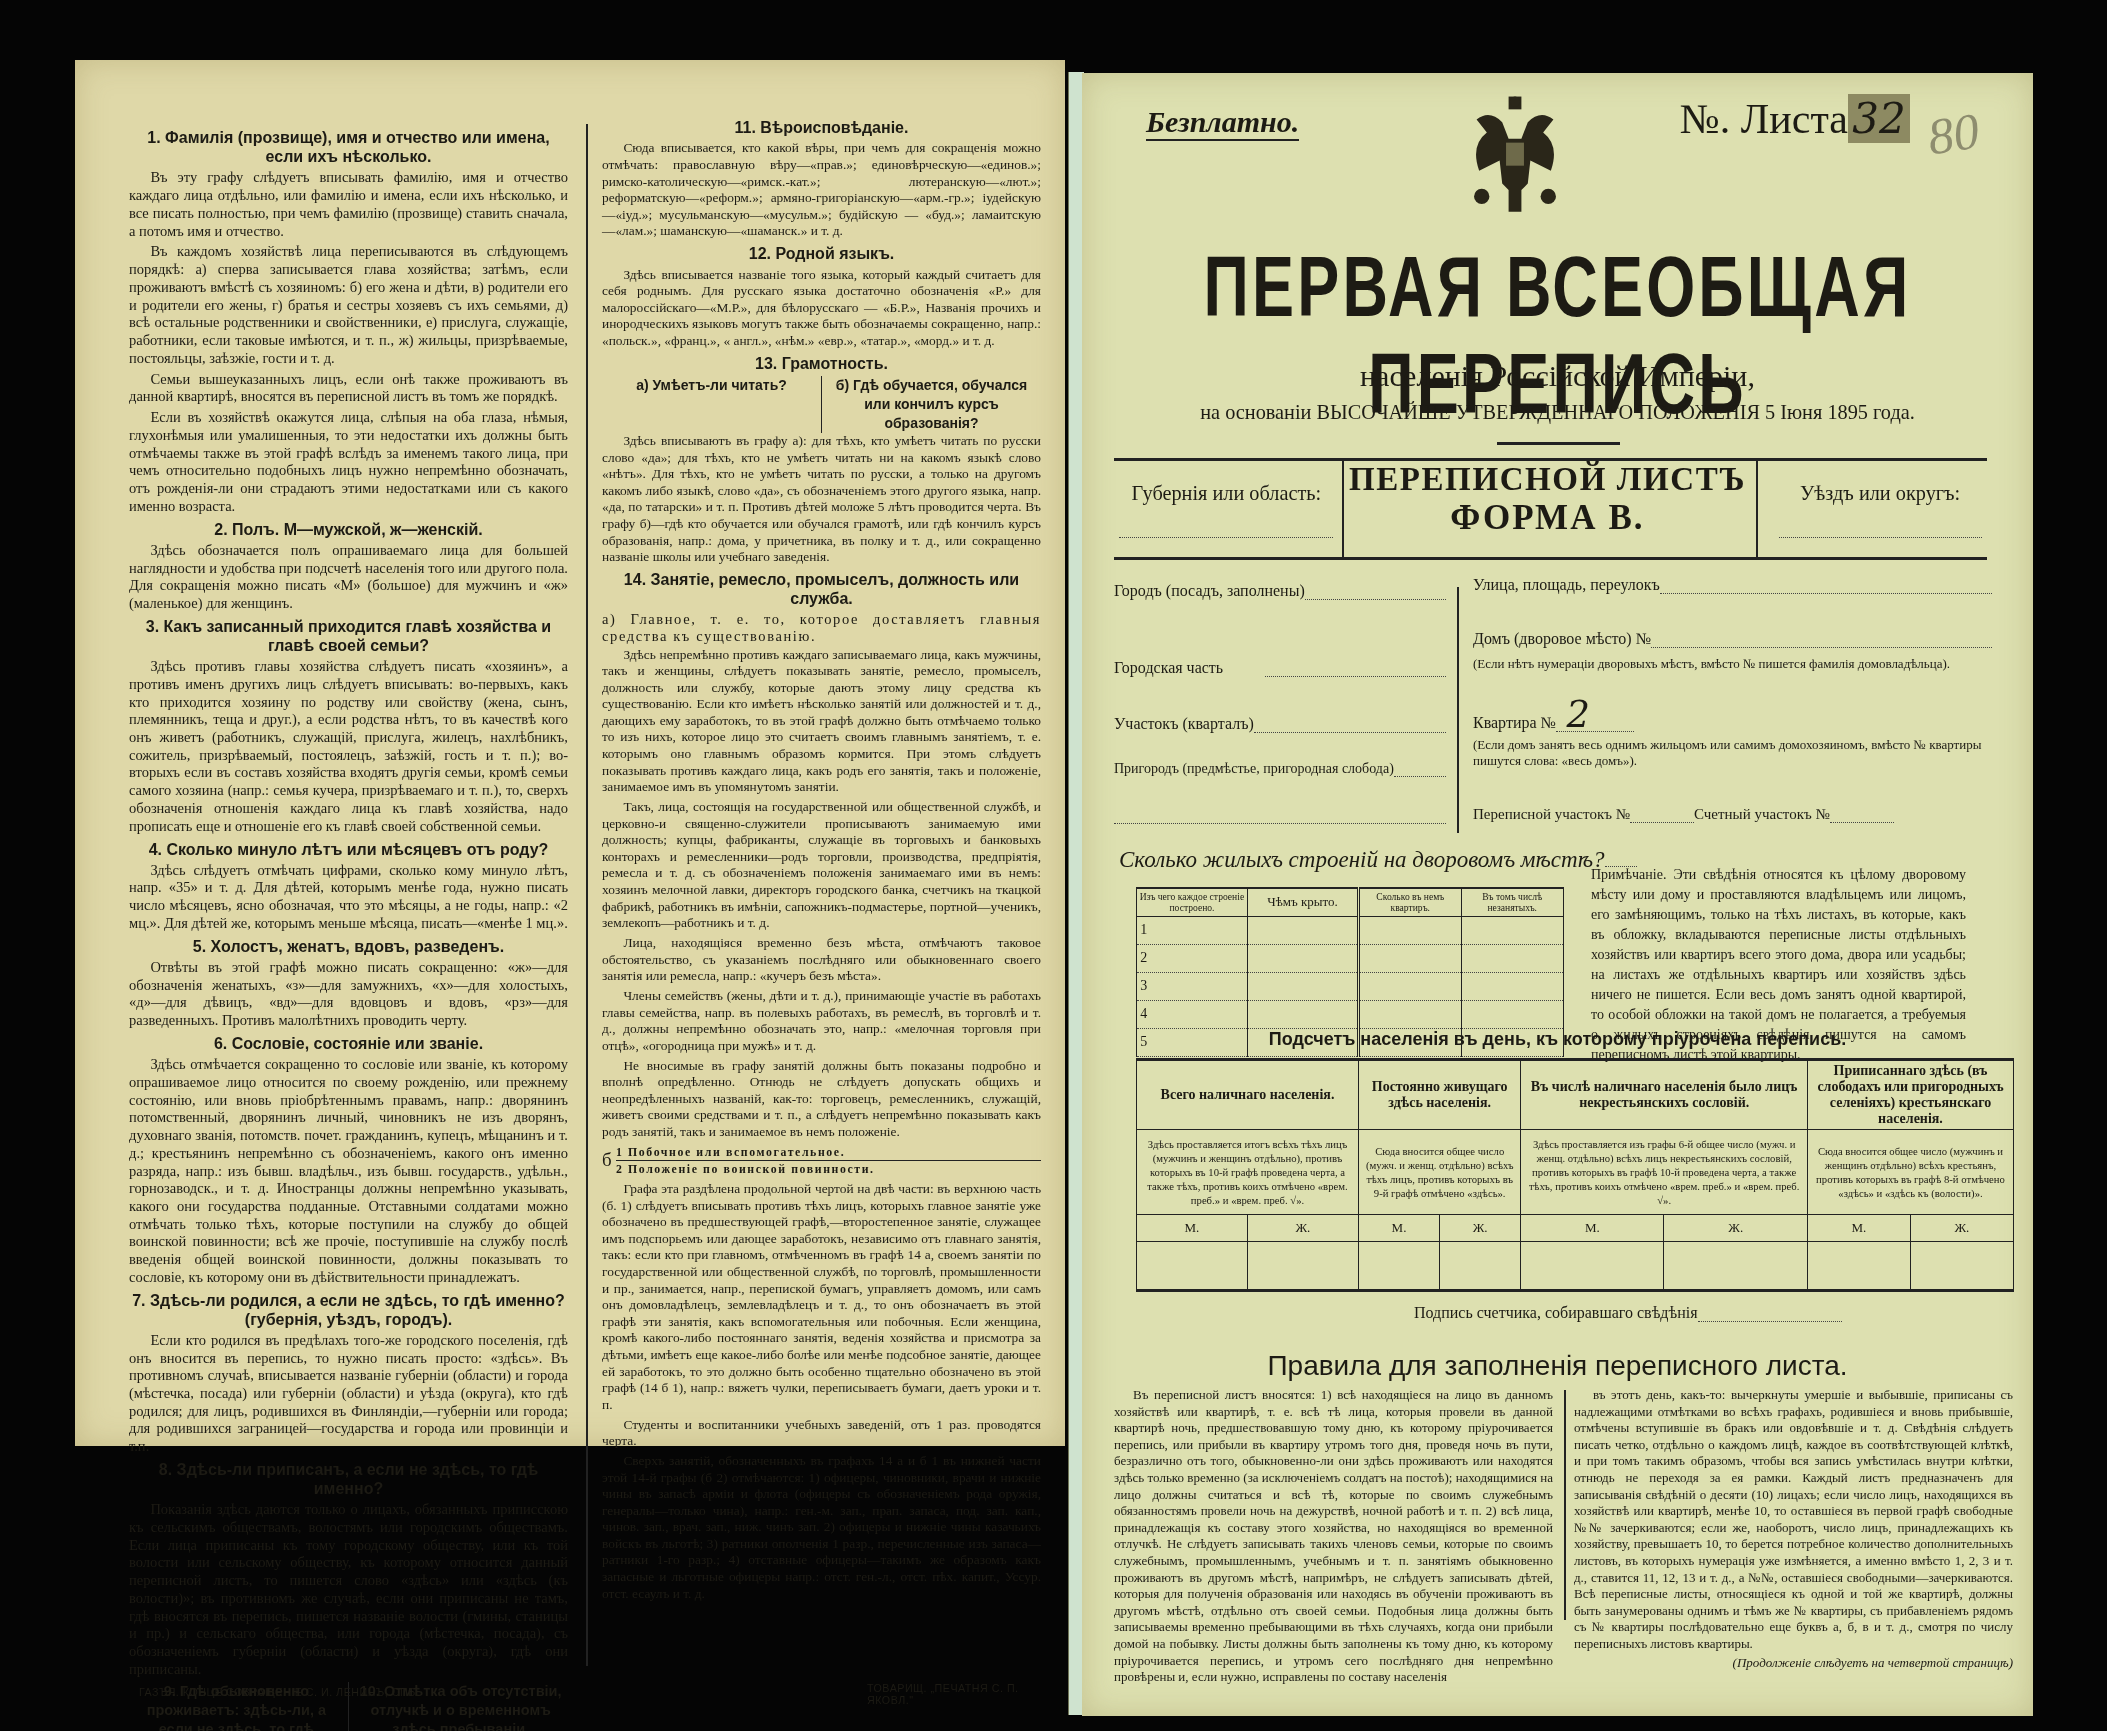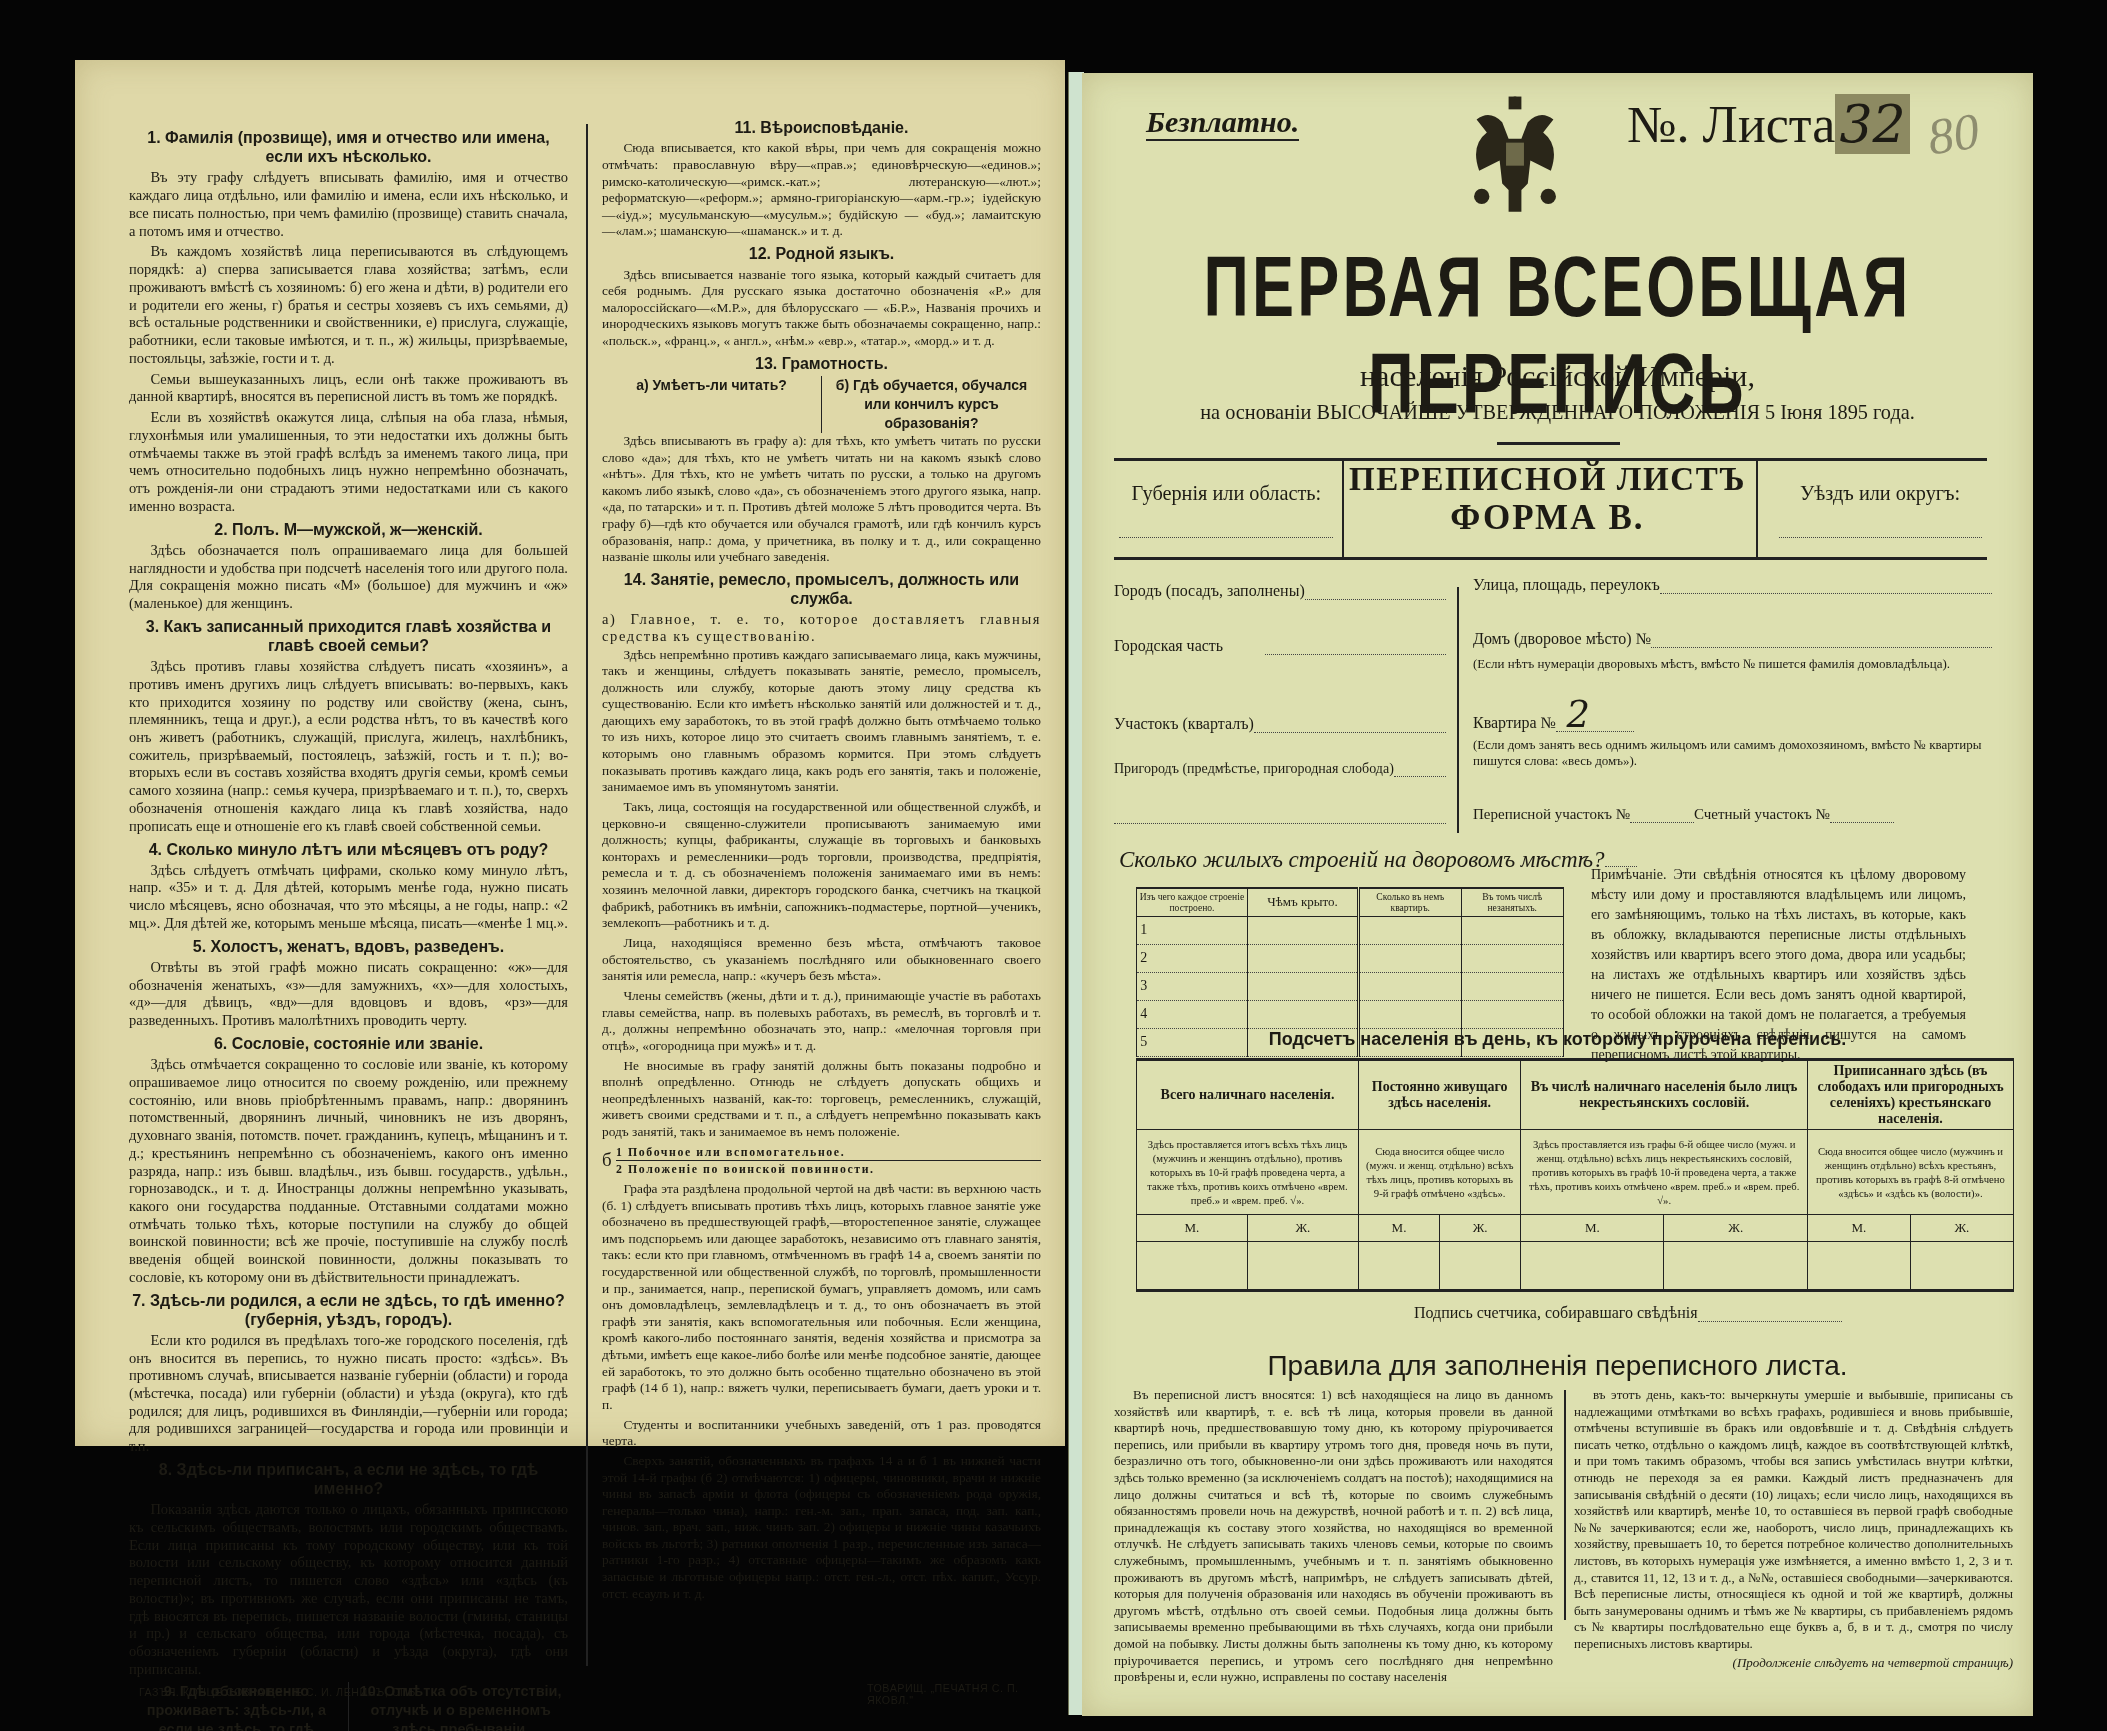--- a/index.html
+++ b/index.html
@@ -9,21 +9,21 @@
   #left-page{left:75px;top:60px;width:990px;height:1386px;background:#dfd8a8;}
   #spine{position:absolute;left:1068px;top:72px;width:15px;height:1643px;background:#cfe3cf;border-left:1.6px solid #6f7456;}
   #right-page{left:1082px;top:73px;width:951px;height:1643px;background:#dde0b0;}
   .col{position:absolute;font-size:14.5px;line-height:17.7px;text-align:justify;}
   .col p{margin:0 0 3.2px 0;text-indent:21.4px;}
   .col h3{margin:4.3px 0 3.2px 0;font-family:"Liberation Sans","DejaVu Sans",sans-serif;font-weight:bold;font-size:16px;line-height:19px;text-align:center;}
   .vrule{position:absolute;background:#222;width:1.6px;}
   .foot{position:absolute;font-size:10.7px;font-family:"Liberation Sans",sans-serif;letter-spacing:0.5px;}
   
   .free{position:absolute;left:64px;top:32px;font-size:30px;font-style:italic;font-weight:bold;border-bottom:2.7px solid #222;}
-  .sheetno{position:absolute;right:123px;top:21.4px;font-size:52px;font-family:"Liberation Serif",serif;}
+  .sheetno{position:absolute;right:123px;top:21.4px;font-size:42px;font-family:"Liberation Serif",serif;}
   .sheetno .hand{display:inline-block;background:#8d8a62;padding:0 4.3px;font-family:"DejaVu Serif",serif;font-style:italic;}
   .pencil{position:absolute;right:54px;top:32px;font-size:51px;color:#6d6a54;font-style:italic;opacity:.7;transform:rotate(-8deg);}
   .eagle{position:absolute;left:369px;top:21.4px;width:128px;height:128px;}
   .title-main{position:absolute;left:0;width:951px;top:190px;text-align:center;font-family:"Liberation Sans",sans-serif;font-weight:bold;font-size:63px;letter-spacing:3.2px;transform:scaleY(1.35);}
   .title-sub{position:absolute;left:0;width:951px;top:286px;text-align:center;font-size:30px;}
   .title-basis{position:absolute;left:0;width:951px;top:328px;text-align:center;font-size:20.3px;}
   .short-rule{position:absolute;left:415px;top:369px;width:123px;height:2.7px;background:#222;}
   .header-box{position:absolute;left:32px;top:385px;width:873px;height:96px;border-top:3.2px solid #222;border-bottom:3.2px solid #222;}
   .hb-left,.hb-right{position:absolute;top:21.4px;font-size:20.3px;}
   .hb-left{left:5.4px;width:214px;text-align:center;}
@@ -162,21 +162,21 @@
     <div class="hb-right">
       <div>Уѣздъ или округъ:</div>
       <div class="dotline" style="margin-top:32px;"></div>
     </div>
   </div>
 
   <div class="addr" style="left:32px;top:509px;width:332px;display:flex;">
     <span>Городъ (посадъ, заполнены)</span>
       <span class="dotline" style="flex:1;"></span>
   </div>
-  <div class="addr" style="left:32px;top:564px;width:332px;display:flex;gap:42px;">
+  <div class="addr" style="left:32px;top:586px;width:332px;display:flex;gap:42px;">
     <span>Городская часть</span>
       <span class="dotline" style="flex:1;"></span>
   </div>
   <div class="addr" style="left:32px;top:642px;width:332px;display:flex;">
     <span>Участокъ (кварталъ)</span>
       <span class="dotline" style="flex:1;"></span>
   </div>
   <div class="addr" style="left:32px;top:688px;width:332px;display:flex;font-size:14px;">
     <span>Пригородъ (предмѣстье, пригородная слобода)</span>
       <span class="dotline" style="flex:1;"></span>

